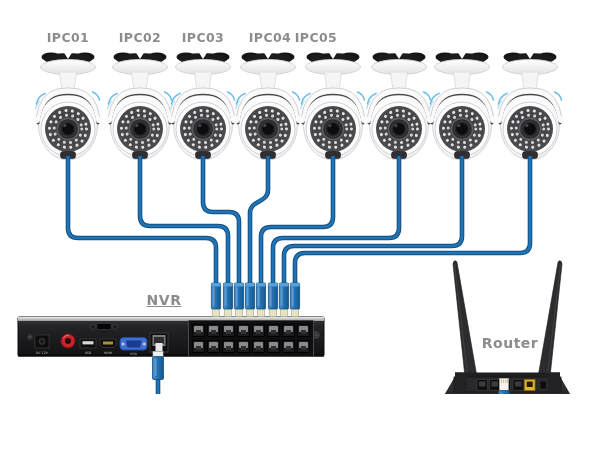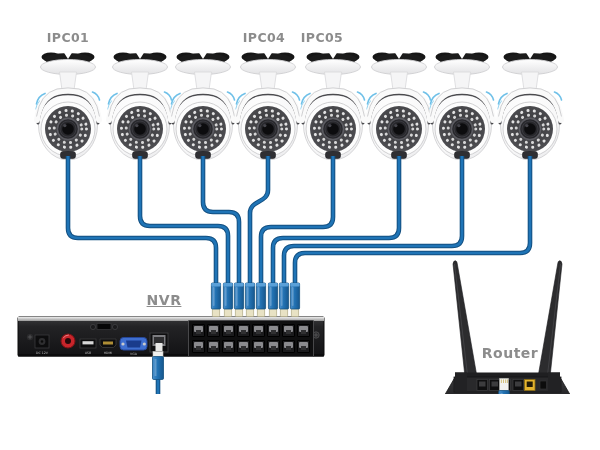--- a/index.html
+++ b/index.html
@@ -11,21 +11,21 @@
     position:absolute;top:30px;width:76px;text-align:center;
     font-size:12.5px;font-weight:bold;color:#8c8c8c;letter-spacing:.4px;
   }
   .camera-unit{position:absolute;top:48px;width:76px;height:112px;}
   .camera-unit svg{display:block;width:76px;height:112px;}
   .device-label{
     position:absolute;font-size:14px;font-weight:bold;color:#8c8c8c;
     letter-spacing:.5px;text-align:center;
   }
   #nvr-label{left:136px;top:292px;width:56px;text-decoration:underline;}
-  #router-label{left:478px;top:345px;width:64px;}
+  #router-label{left:478px;top:335px;width:64px;}
   .abs-svg{position:absolute;}
   #cable-layer{left:0;top:0;z-index:5;}
   
   .lan-block{
     position:absolute;left:188px;top:320px;width:126px;height:37px;z-index:3;
     background:#0f0f10;border:1px solid #48484a;border-radius:1px;
     display:grid;grid-template-columns:repeat(8,1fr);grid-template-rows:1fr 1fr;
     gap:3px 2px;padding:3px;box-sizing:border-box;
   }
   .lan-port{
@@ -113,22 +113,24 @@
           <path d="M8,75 Q10,52 27,47 Q38,44.5 49,47 Q66,52 68,75" fill="none" stroke="#4a4a4e" stroke-width="3" stroke-linecap="round"></path>
           <path d="M7,72 Q10,49 27,44 Q38,41.5 49,44 Q66,49 69,72" fill="none" stroke="#fafafa" stroke-width="6" stroke-linecap="round"></path>
           <path d="M6.5,68.5 Q10,45.5 27,41 Q38,38.8 49,41 Q66,45.5 69.5,68.5" fill="none" stroke="#d0d0d2" stroke-width="1"></path>
         </g>
         <rect x="30.5" y="103.5" width="15" height="7" rx="2.5" fill="#2f2f33" stroke="#1d1d20" stroke-width="0.6"></rect>
       </symbol>
     </defs>
   </svg>
 
   <div class="cam-label" style="left:30px">IPC01</div>
-  <div class="cam-label" style="left:226px">IPC04</div>
-  <div class="cam-label" style="left:284px">IPC05</div>
+  <div class="cam-label" style="left:102px">IPC02</div>
+  <div class="cam-label" style="left:165px">IPC03</div>
+  <div class="cam-label" style="left:232px">IPC04</div>
+  <div class="cam-label" style="left:278px">IPC05</div>
 
   <div class="camera-unit" style="left:30px">
       <svg>
         <use href="#cam"></use>
       </svg>
     </div>
   <div class="camera-unit" style="left:102px">
       <svg>
         <use href="#cam"></use>
       </svg>

